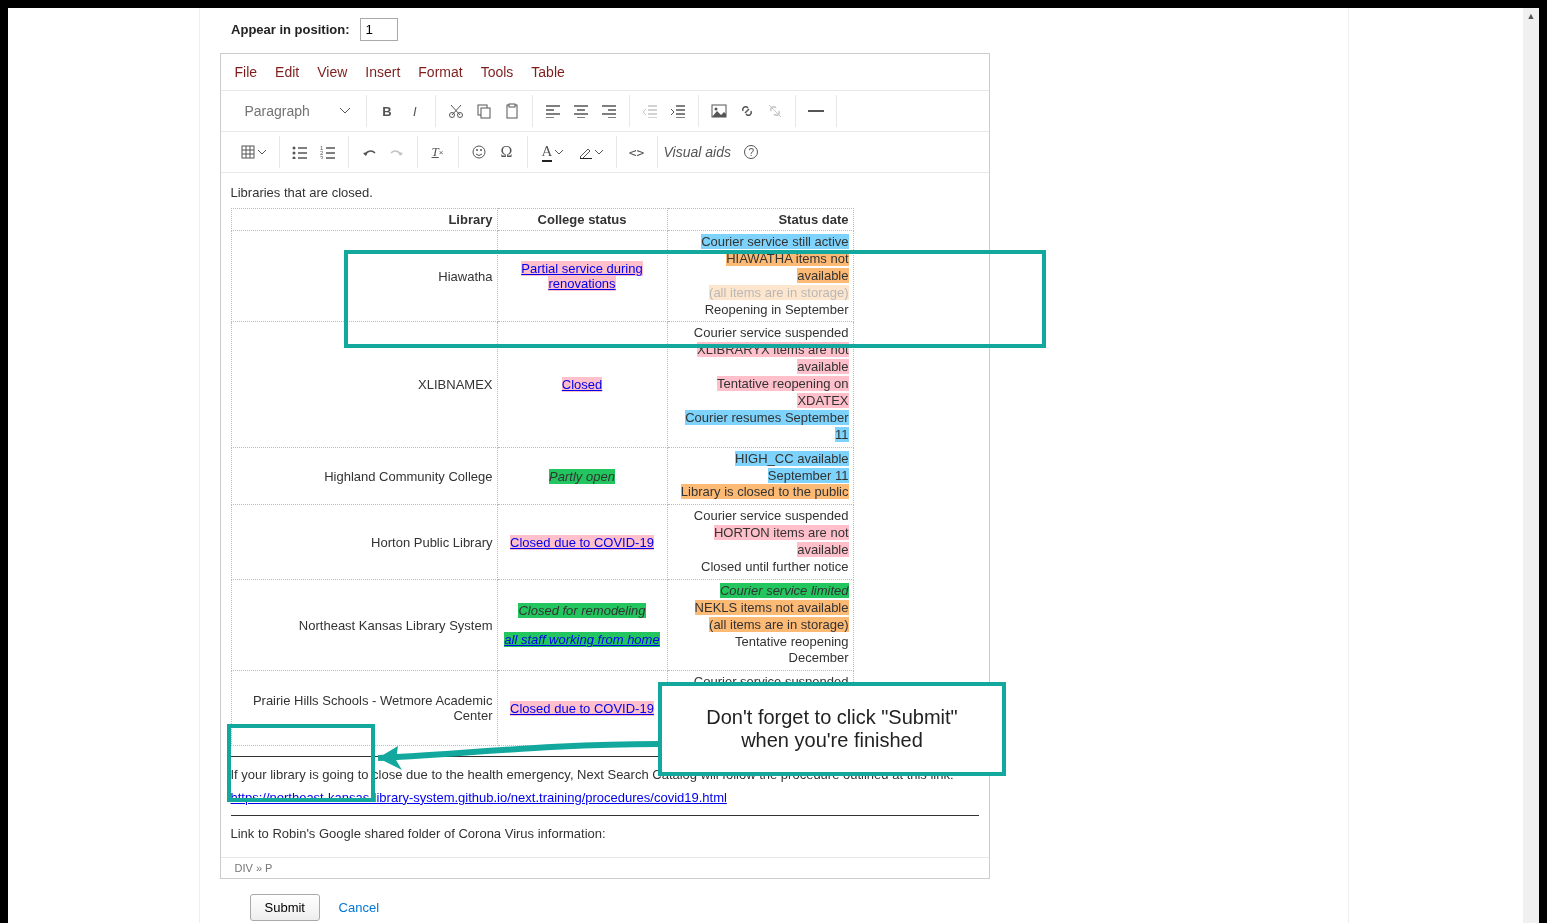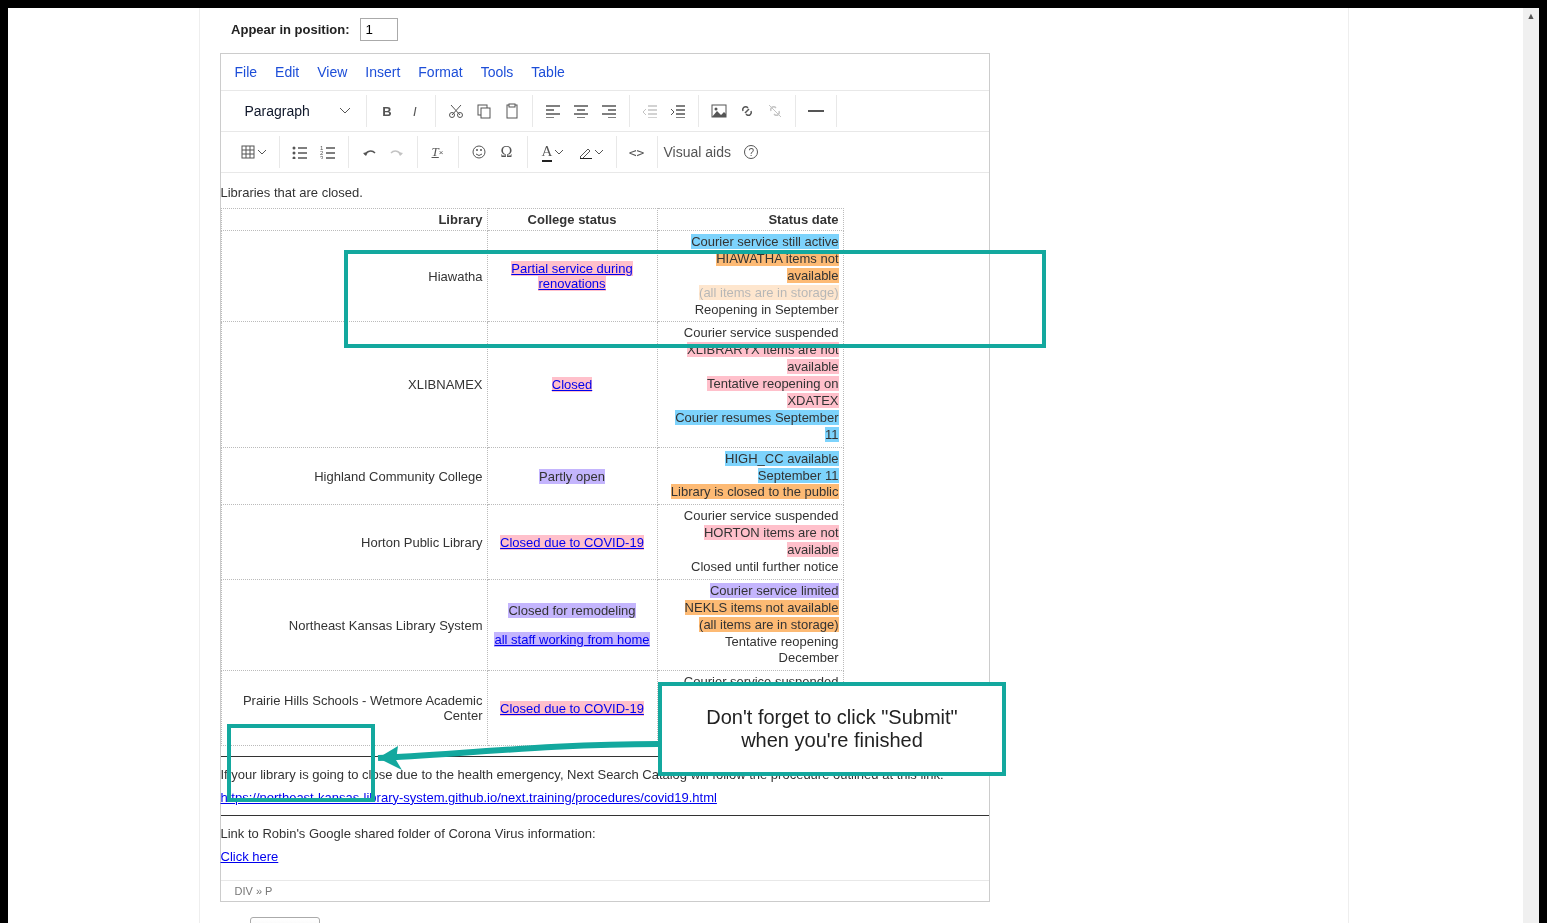--- a/index.html
+++ b/index.html
@@ -7,38 +7,38 @@
 .scrollbar { position: absolute; right: 0; top: 0; bottom: 0; width: 16px; background: #f0f0f0; }
 .scrollbar .up, .scrollbar .down { width: 16px; height: 16px; display: flex; align-items: center; justify-content: center; font-size: 9px; color: #555; cursor: pointer; }
 .scrollbar .up { position: absolute; top: 0; }
 .main-wrap { display: flex; padding: 10px 20px 10px 20px; max-width: 1150px; margin: 0 auto; border-left: 1px solid #eee; border-right: 1px solid #eee; }
 .form-row { display: flex; margin-bottom: 12px; }
 .form-label { width: 140px; text-align: right; padding-right: 10px; font-weight: bold; color: #222; padding-top: 4px; }
 .form-field { flex: 1; }
 input[type="text"].position { width: 38px; padding: 3px 5px; border: 1px solid #aaa; }
 .editor { border: 1px solid #ccc; background: #fff; width: 770px; }
 .editor-menus { display: flex; gap: 18px; padding: 10px 14px; border-bottom: 1px solid #e8e8e8; }
-.editor-menus span { color: #1d4ed8; cursor: pointer; font-size: 14px; }
+.editor-menus span { color: #7f1d1d; cursor: pointer; font-size: 14px; }
 .toolbar { display: flex; flex-wrap: wrap; padding: 4px 8px; border-bottom: 1px solid #e8e8e8; gap: 0; align-items: center; }
 .tb-group { display: flex; align-items: center; border-right: 1px solid #e8e8e8; padding: 2px 6px; }
 .tb-btn { width: 28px; height: 28px; display: flex; align-items: center; justify-content: center; cursor: pointer; border-radius: 3px; color: #555; }
-.tb-para { height: 28px; display: flex; align-items: center; padding: 0 10px; gap: 30px; cursor: pointer; color: #0f172a; font-size: 14px; }
-.tb-text { font-size: 14px; color: #555; padding: 0 6px; cursor: pointer; }
-.editor-content { padding: 8px 0; min-height: 480px; font-size: 13px; color: #333; }
+.tb-para { height: 28px; display: flex; align-items: center; padding: 0 10px; gap: 30px; cursor: pointer; color: #737373; font-size: 14px; }
+.tb-text { font-size: 14px; color: #555; padding: 0 6px; cursor: pointer; font-style: italic; }
+.editor-content { padding: 8px 10px; min-height: 480px; font-size: 13px; color: #333; }
 .ec-intro { margin: 4px 0 8px 0; }
 .lib-table { width: 622px; border-collapse: collapse; table-layout: fixed; }
 .lib-table th, .lib-table td { border: 1px dotted #bbb; padding: 3px 4px; vertical-align: middle; }
 .lib-table th { font-weight: bold; text-align: center; font-size: 13px; }
 .lib-table th:nth-child(1), .lib-table td:nth-child(1) { width: 266px; text-align: right; }
 .lib-table th:nth-child(2), .lib-table td:nth-child(2) { width: 170px; text-align: center; }
 .lib-table th:nth-child(3), .lib-table td:nth-child(3) { width: 186px; text-align: right; }
 .status-cell div { line-height: 1.3; }
 .status-cell span { display: inline; }
 .hl-green { background: #7dd3fc; }
-.hl-yellow { background: #c4b5fd; }
+.hl-yellow { background: #22c55e; font-style: italic; }
 .hl-pink { background: #ffc0cb; }
 .hl-orange { background: #fdba74; }
 a.ed-link { color: #0000ee; text-decoration: underline; }
 hr.ed-hr { margin: 10px 0; border: none; border-top: 1px solid #333; }
 .ed-para { margin: 8px 0; }
 .editor-status { border-top: 1px solid #e8e8e8; padding: 4px 14px; font-size: 11px; color: #777; }
 .form-actions { margin-top: 15px; margin-left: 30px; }
 .submit-btn { padding: 5px 14px; background: linear-gradient(#fff,#eee); border: 1px solid #aaa; border-radius: 3px; cursor: pointer; font-size: 13px; }
 .cancel-link { color: #0076d6; cursor: pointer; margin-left: 15px; font-size: 13px; }
 
@@ -332,21 +332,20 @@
                       <div>Closed until further notice</div>
                     </td>
                   </tr>
                 </tbody>
           </table>
           <hr class="ed-hr">
           <div class="ed-para">If your library is going to close due to the health emergency, Next Search Catalog will follow the procedure outlined at this link:</div>
           <a href="#" class="ed-link">https://northeast-kansas-library-system.github.io/next.training/procedures/covid19.html</a>
           <hr class="ed-hr">
           <div class="ed-para">Link to Robin's Google shared folder of Corona Virus information:</div>
-          <div class="ed-para"><a href="#" class="ed-link">Click here</a></div>
         </div>
 
         <div class="editor-status">DIV » P</div>
       </div>
     </div>
   </div>
 
   <div class="form-actions">
     <button class="submit-btn">Submit</button>
     <span class="cancel-link">Cancel</span>

